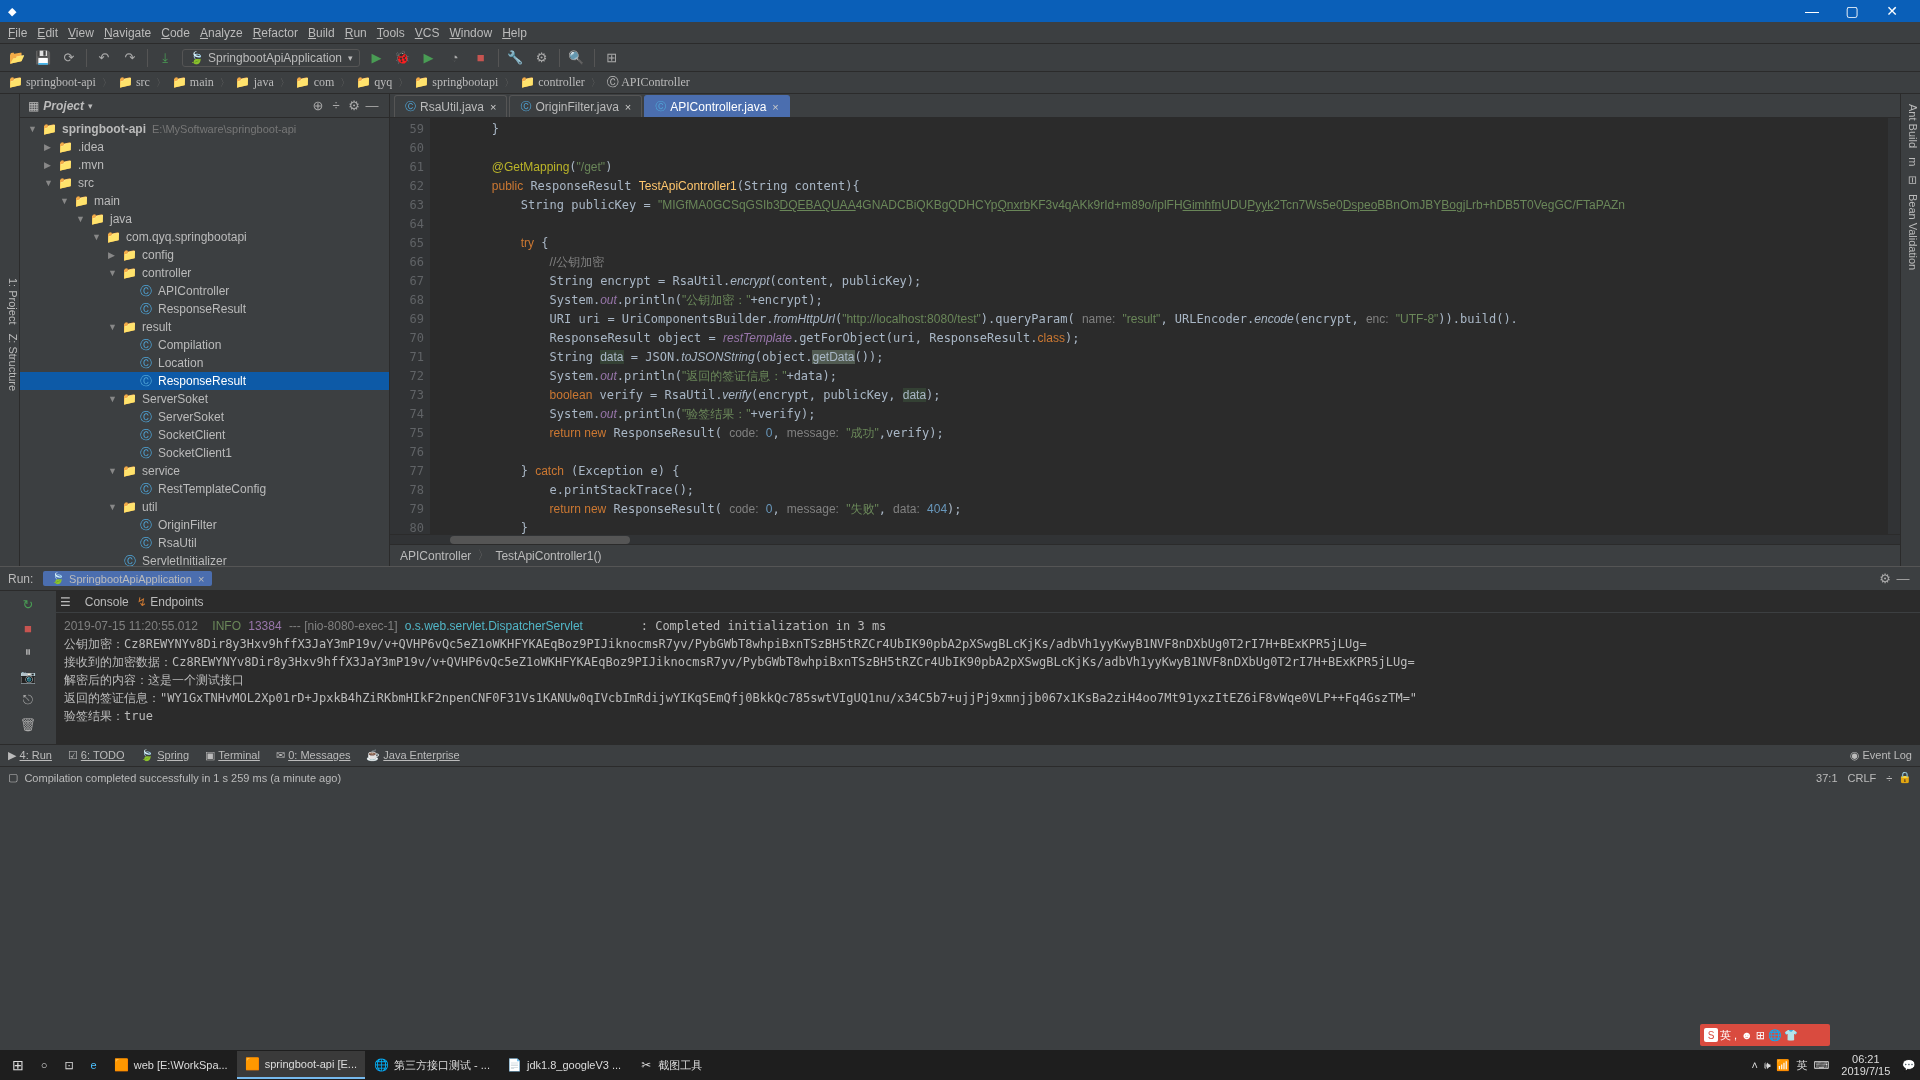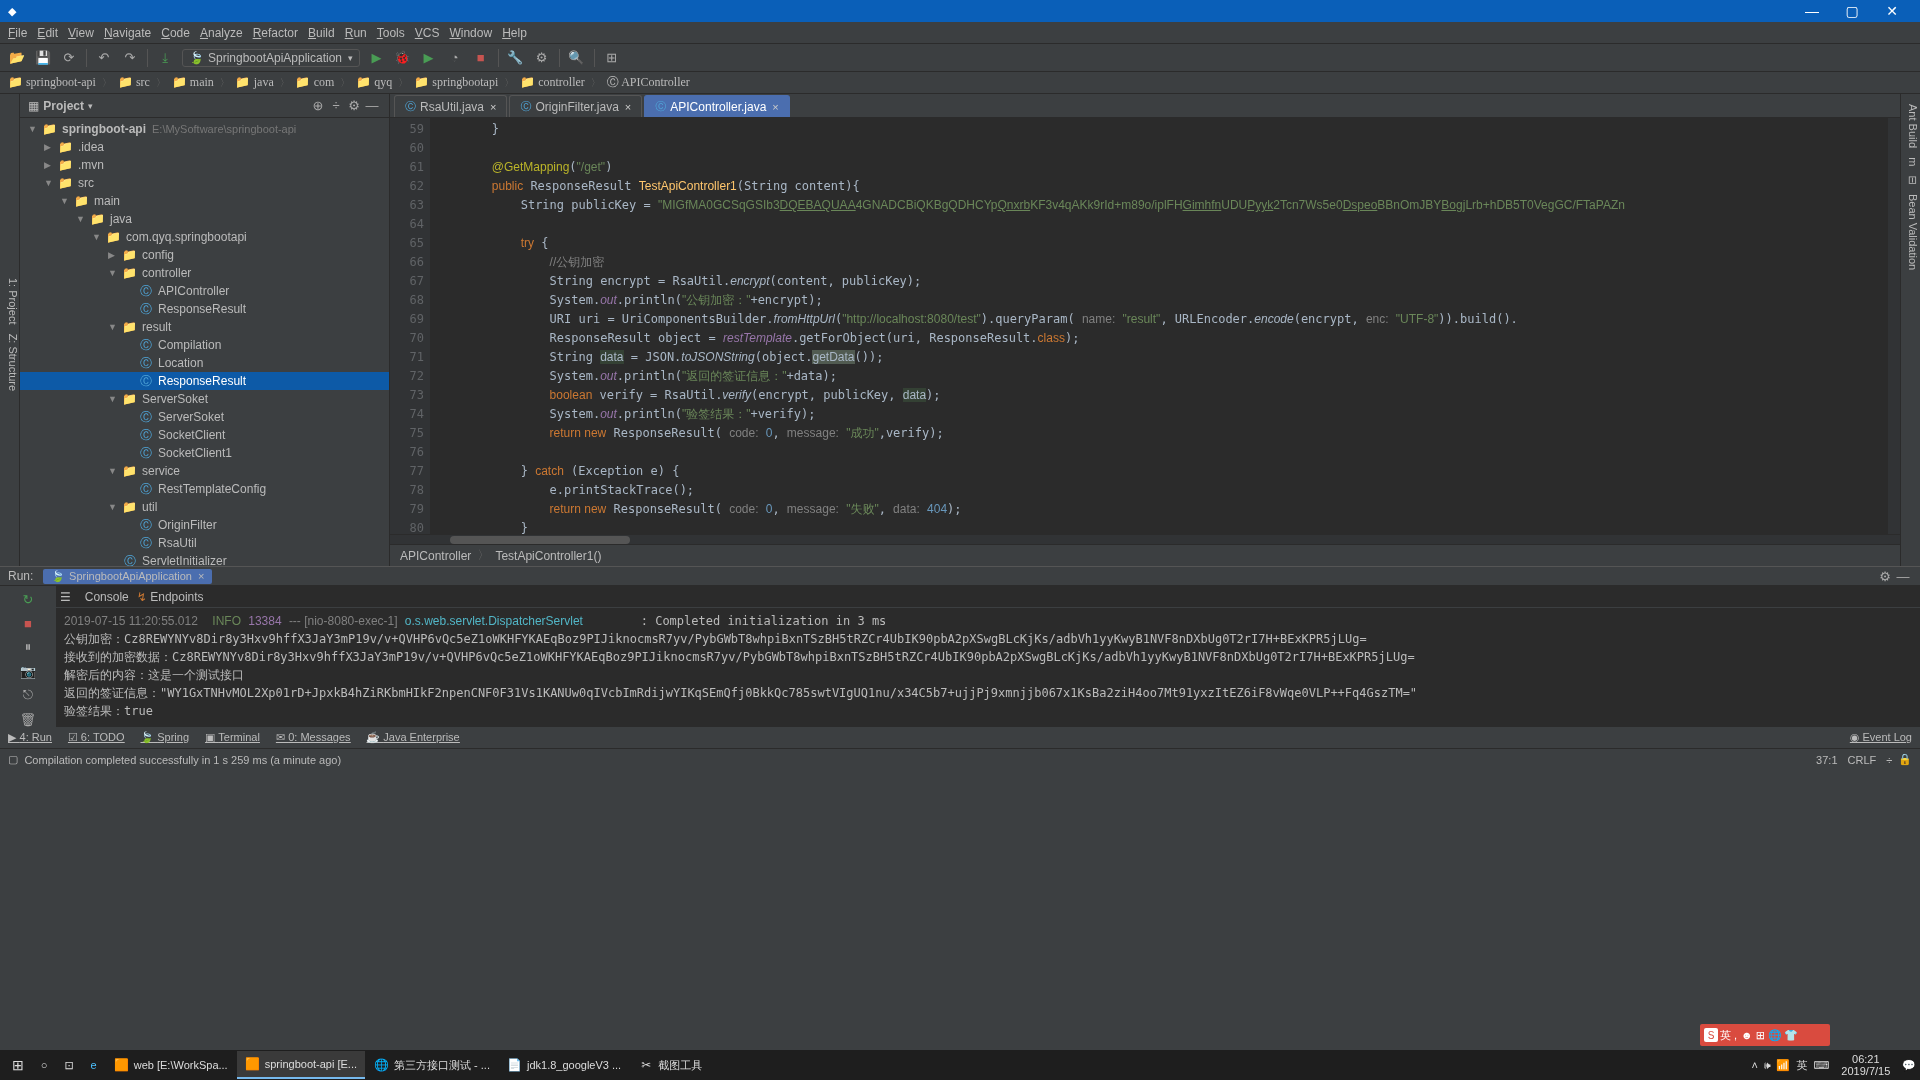--- a/index.html
+++ b/index.html
@@ -14,21 +14,21 @@
 .toolbar .sep { width:1px; height:18px; background:#555; }
 .icon { display:inline-flex; align-items:center; justify-content:center; width:18px; height:18px; font-size:13px; color:#aaa; cursor:pointer; }
 .breadcrumb { background:#3c3f41; height:22px; display:flex; align-items:center; padding:0 8px; gap:6px; border-bottom:1px solid #2b2b2b; }
 .breadcrumb span { color:#bbb; font-size:12px;font-family:Liberation Serif, serif; }
 .breadcrumb .sep-chev { color:#666; font-size:10px; }
 .main { display:flex; height:472px; }
 .left-gutter { width:20px; background:#3c3f41; border-right:1px solid #2b2b2b; writing-mode:vertical-rl; text-align:center; font-size:11px; padding-top:10px; }
 .right-gutter { width:20px; background:#3c3f41; border-left:1px solid #2b2b2b; writing-mode:vertical-rl; font-size:11px; padding-top:10px; }
 .project-panel { width:370px; background:#3c3f41; border-right:1px solid #2b2b2b; display:flex; flex-direction:column; }
 .project-header { height:24px; display:flex; align-items:center; padding:0 8px; border-bottom:1px solid #2b2b2b; }
-.project-header .title { font-weight:600; }
+.project-header .title { font-weight:600;font-style:italic; }
 .project-header .fill { flex:1; }
 .tree { flex:1; overflow:auto; font-size:12px; padding:2px 0; }
 .tree-row { display:flex; align-items:center; height:18px; padding-left:8px; cursor:pointer; white-space:nowrap; }
 .tree-row.selected { background:#0d5aa7; color:#fff; }
 .tree-row .arrow { width:14px; font-size:9px; color:#888; }
 .tree-row .ficon { width:16px; margin-right:4px; text-align:center; }
 .folder-ic { color:#a9b7c6; }
 .class-ic { color:#4fa5d8; }
 .dim { color:#777; margin-left:6px; font-size:11px; }
 .editor-panel { flex:1; display:flex; flex-direction:column; background:#2b2b2b; }
@@ -36,29 +36,29 @@
 .tab { height:22px; display:flex; align-items:center; padding:0 10px; background:#3c3f41; border:1px solid #555; border-bottom:none; margin-right:2px; border-radius:3px 3px 0 0; font-size:12px; cursor:pointer; }
 .tab.active { background:#4b6eaf; color:#fff; border-color:#4b6eaf; }
 .tab .tic { margin-right:4px; color:#4fa5d8; font-size:11px; }
 .tab .tx { margin-left:6px; color:#ccc; font-size:11px; }
 .code-area { flex:1; display:flex; overflow:hidden; position:relative; }
 .gutter { width:40px; background:#313335; text-align:right; padding:2px 6px 2px 0; color:#606366; font-family:Consolas,monospace; font-size:12px; line-height:19px; }
 .code { flex:1; font-family:Consolas,monospace; font-size:12px; line-height:19px; padding:2px 4px; color:#a9b7c6; overflow:hidden; white-space:pre; }
 .k-orange{color:#cc7832;} .k-yellow{color:#bbb529;} .k-green{color:#6a8759;} .k-purple{color:#9876aa;font-style:italic;} .k-grey{color:#808080;} .k-cyan{color:#ffc66d;} .k-blue{color:#6897bb;} .k-italic{font-style:italic;color:#a9b7c6;}
 .code-crumb { height:22px; background:#3c3f41; display:flex; align-items:center; padding:0 10px; font-size:12px; border-top:1px solid #2b2b2b; }
 .code-crumb .csep { margin:0 6px; color:#666; }
-.run-panel { height:160px; background:#2b2b2b; border-top:1px solid #555; display:flex; flex-direction:column; }
+.run-panel { height:178px; background:#2b2b2b; border-top:1px solid #555; display:flex; flex-direction:column; }
 .run-header { height:24px; background:#3c3f41; display:flex; align-items:center; padding:0 8px; border-bottom:1px solid #2b2b2b; }
 .run-header .title { margin-right:10px; }
 .run-header .badge { background:#4b6eaf; padding:1px 8px; border-radius:2px; font-size:11px; display:flex; align-items:center; }
 .run-body { flex:1; display:flex; }
 .run-gutter { width:56px; background:#3c3f41; display:flex; flex-direction:column; align-items:center; gap:6px; padding-top:4px; }
 .run-tabs { height:22px; display:flex; align-items:center; padding-left:4px; gap:8px; border-bottom:1px solid #3c3f41; }
 .console { flex:1; font-family:Consolas,monospace; font-size:12px; line-height:18px; padding:4px 8px; color:#bbb; overflow:hidden; white-space:pre; }
-.bottom-bar { height:22px; background:#3c3f41; display:flex; align-items:center; padding:0 8px; border-top:1px solid #2b2b2b; font-size:11px; gap:16px;text-decoration:underline; }
+.bottom-bar { height:22px; background:#3c3f41; display:flex; align-items:center; padding:0 8px; border-top:1px solid #2b2b2b; font-size:11px; gap:16px; }
 .bottom-bar .fill{flex:1;}
 .statusbar { height:22px; background:#3c3f41; display:flex; align-items:center; padding:0 8px; border-top:1px solid #2b2b2b; font-size:11px; }
 .statusbar .fill{flex:1;}
 .taskbar { position:absolute; bottom:0; left:0; right:0; height:30px; background:#1e1e1e; display:flex; align-items:center; padding:0 4px; }
 .taskbar .tbtn { height:28px; padding:0 8px; display:flex; align-items:center; font-size:11px; color:#ddd; cursor:pointer; margin-right:1px; }
 .taskbar .tbtn.active { background:#3a3a3a; border-bottom:2px solid #76b9ed; }
 .taskbar .tic { width:16px; height:16px; margin-right:4px; display:inline-flex; align-items:center; justify-content:center; font-size:12px; }
 .taskbar .fill{flex:1;}
 .tray { display:flex; align-items:center; gap:6px; font-size:11px; color:#ddd; }
 .notif { position:absolute; right:90px; bottom:34px; background:#d94b3f; width:130px; height:22px; border-radius:2px; display:flex; align-items:center; padding:0 4px; color:#fff; font-size:11px; }

